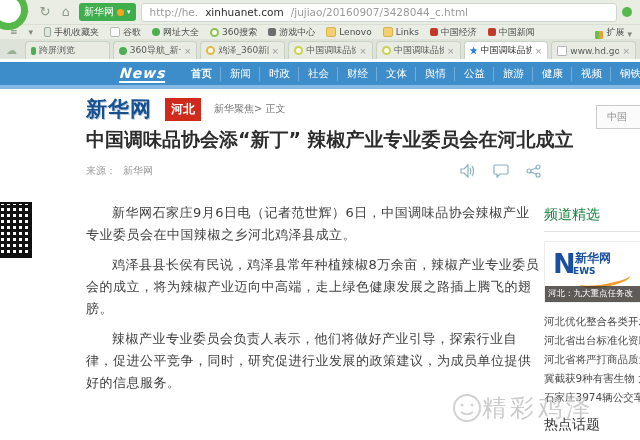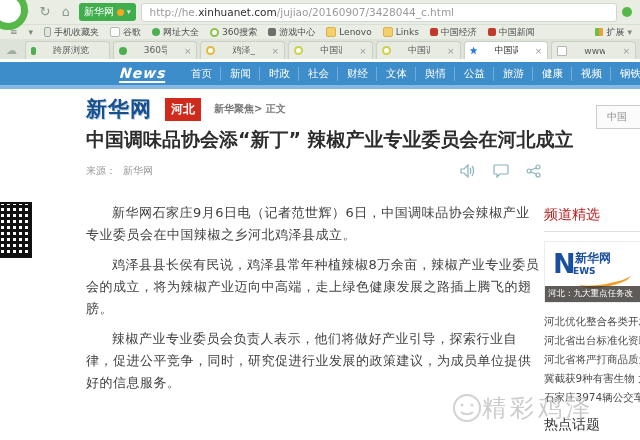--- a/index.html
+++ b/index.html
@@ -10,83 +10,83 @@
           padding:0 8px 0 16px;position:relative;border-bottom:1px solid #d9dfd4;}
   .logo-ring{position:absolute;left:-12px;top:-10px;width:26px;height:26px;border:7px solid #57b84a;
              border-radius:50%;background:#fff;}
   .nav-btn{color:#8a9b87;font-size:13px;width:16px;text-align:center;line-height:22px;cursor:pointer;}
   .site-badge{background:#3fae4d;color:#fff;font-size:10px;border-radius:3px;padding:2px 5px;
               display:flex;align-items:center;gap:3px;white-space:nowrap;}
   .badge-dot{width:7px;height:7px;border-radius:50%;background:#f5a623;display:inline-block;}
   .badge-caret{font-size:7px;}
   .url-bar{flex:1;background:#fff;border:1px solid #cfd6cb;border-radius:3px;height:17px;
            display:flex;align-items:center;padding:0 8px;font-size:10.5px;color:#9a9a9a;
-           white-space:nowrap;overflow:hidden;}
+           white-space:nowrap;overflow:hidden;gap:7px;}
   .url-domain{color:#2e2e2e;font-weight:normal;}
   .chrome-extra{width:10px;height:10px;border-radius:50%;background:#57b84a;flex:0 0 auto;}
   
   .bookmarks{height:14px;background:#e9ede4;display:flex;align-items:center;gap:11px;
              padding:0 8px 0 10px;font-size:9px;color:#4e4e4e;white-space:nowrap;overflow:hidden;}
   .bm{display:flex;align-items:center;gap:3px;cursor:pointer;}
   .bm-ico{width:8px;height:8px;display:inline-block;border-radius:2px;flex:0 0 auto;}
   .i-phone{background:#dfe6dd;border:1px solid #9aa899;border-radius:2px;width:5px;height:8px;}
   .i-page{background:#fff;border:1px solid #b8b8b8;}
   .i-green{background:#4caf50;border-radius:50%;}
   .i-ring{background:#fff;border:2px solid #8bc34a;border-radius:50%;width:5px;height:5px;}
   .i-game{background:#6d6d6d;}
   .i-folder{background:#f3cf6d;border:1px solid #d8b24a;}
   .i-red{background:#c0392b;}
   .bm-menu{color:#7d8a7a;font-size:9px;}
-  .ext{margin-left:auto;display:flex;align-items:center;gap:3px;}
+  .ext{margin-left:auto;display:flex;align-items:flex-end;gap:3px;}
   .ext-ico{width:8px;height:8px;background:linear-gradient(90deg,#6abf4b 50%,#f0a030 50%);border-radius:1px;}
   
   .tabbar{height:20px;background:#dde3d8;display:flex;align-items:flex-end;gap:3px;padding:0 4px;}
   .cloud{color:#9fae9b;font-size:11px;margin:0 5px 2px 2px;}
   .tab{height:17px;background:#e7ebe2;border:1px solid #c9d1c4;border-bottom:none;
-       border-radius:4px 4px 0 0;display:flex;align-items:center;gap:17px;padding:0 5px;
+       border-radius:4px 4px 0 0;display:flex;align-items:center;gap:3px;padding:0 5px;
        font-size:9px;color:#5a5a5a;width:78px;min-width:0;cursor:pointer;}
   .tab.active{background:#fff;color:#2e2e2e;}
   .tab-label{flex:1;overflow:hidden;white-space:nowrap;}
   .tab-close{color:#9b9b9b;font-size:9px;}
   .fav{width:8px;height:8px;flex:0 0 auto;border-radius:50%;}
   .f-phone{background:#4caf50;border-radius:2px;width:5px;height:8px;}
   .f-360{background:#4caf50;}
   .f-o{background:#fff;border:2px solid #e2b93b;width:5px;height:5px;}
   .f-o2{background:#fff;border:2px solid #cdd24b;width:5px;height:5px;}
   .f-xh{background:#2b7fd4;clip-path:polygon(50% 0,63% 35%,100% 38%,70% 60%,82% 100%,50% 75%,18% 100%,30% 60%,0 38%,37% 35%);border-radius:0;}
   .f-page{background:#fff;border:1px solid #b5b5b5;border-radius:1px;}
   
   .sliver{height:3px;background:#fff;}
   .bluenav{height:23px;background:#3e8dcb;display:flex;align-items:center;color:#fff;padding-left:120px;}
   .news-logo{font-style:italic;font-weight:bold;font-size:14px;margin-right:16px;letter-spacing:1px;
              border-bottom:2px solid #fff;transform:skewX(-6deg);}
   .bluenav a{color:#fff;font-size:10.5px;text-decoration:none;padding:0 8.5px;border-left:1px solid rgba(255,255,255,.28);
              white-space:nowrap;cursor:pointer;}
-  .bluenav a:first-of-type{border-left:none;}
+  .bluenav a:first-of-type{border-left:none;font-weight:bold;}
   .blustrip{height:4px;background:#85b8e2;}
   
   .content{position:relative;height:352px;background:#fff;}
   .masthead{display:flex;align-items:center;gap:13px;margin:7px 0 0 86px;height:26px;}
   .xh-logo{font-size:21px;font-weight:800;color:#17508f;letter-spacing:1px;text-shadow:1px 1px 0 #b8c9dd;}
   .region-box{background:#d02a1d;color:#fff;font-size:12px;font-weight:bold;padding:3px 6px;}
-  .breadcrumb{font-size:10px;color:#777;font-weight:bold;}
+  .breadcrumb{font-size:10px;color:#777;}
   .right-box{position:absolute;right:-6px;top:9px;border:1px solid #ccc;background:#fbfbfb;color:#8f8f8f;
              font-size:10px;padding:4px 18px 4px 10px;}
   .title{margin:5px 12px 0 86px;font-size:19px;font-weight:700;color:#2d2d2d;white-space:nowrap;}
   .meta{margin:11px 0 0 86px;width:456px;display:flex;align-items:center;gap:7px;font-size:10px;color:#9a9a9a;}
   .meta-icons{margin-left:auto;display:flex;gap:17px;}
   .meta-icons svg{display:block;cursor:pointer;}
   .article{margin:24px 0 0 86px;width:456px;font-size:13px;color:#3f3f3f;line-height:22px;letter-spacing:.5px;}
   .article p{text-indent:2em;margin:0 0 8px;}
   .qr{position:absolute;left:-16px;top:106px;width:44px;height:52px;border:2px solid #111;
       background-image:repeating-linear-gradient(0deg,#111 0 3px,transparent 3px 6px),
                        repeating-linear-gradient(90deg,#111 0 3px,#fff 3px 6px);}
   
   .sidebar{position:absolute;left:544px;top:110px;width:110px;}
-  .sb-h{font-size:14px;color:#b91c1c;padding-bottom:7px;border-bottom:1px solid #e0e0e0;width:96px;}
+  .sb-h{font-size:14px;color:#15803d;padding-bottom:7px;border-bottom:1px solid #e0e0e0;width:96px;}
   .promo{margin-top:9px;width:96px;height:60px;position:relative;background:#fff;border:1px solid #ededed;overflow:hidden;}
   .promo-n{position:absolute;left:8px;top:8px;font-size:27px;font-weight:800;color:#1a4fa0;line-height:1;}
   .promo-ews{position:absolute;left:28px;top:24px;font-size:9px;font-weight:bold;color:#1a4fa0;}
   .promo-xh{position:absolute;left:30px;top:8px;font-size:12px;font-weight:bold;color:#1a4fa0;}
   .promo-swoosh{position:absolute;left:34px;top:30px;width:52px;height:12px;
                 border-bottom:3px solid #f0a030;border-radius:50%;transform:rotate(-10deg);}
   .promo-cap{position:absolute;left:0;bottom:0;width:100%;background:rgba(55,50,48,.8);color:#fff;
              font-size:8.5px;padding:2px 3px;white-space:nowrap;overflow:hidden;}
   .sb-links{list-style:none;margin:9px 0 0;padding:0;}
   .sb-links li{font-size:10.5px;color:#4a4a4a;line-height:19px;white-space:nowrap;overflow:hidden;cursor:pointer;}

